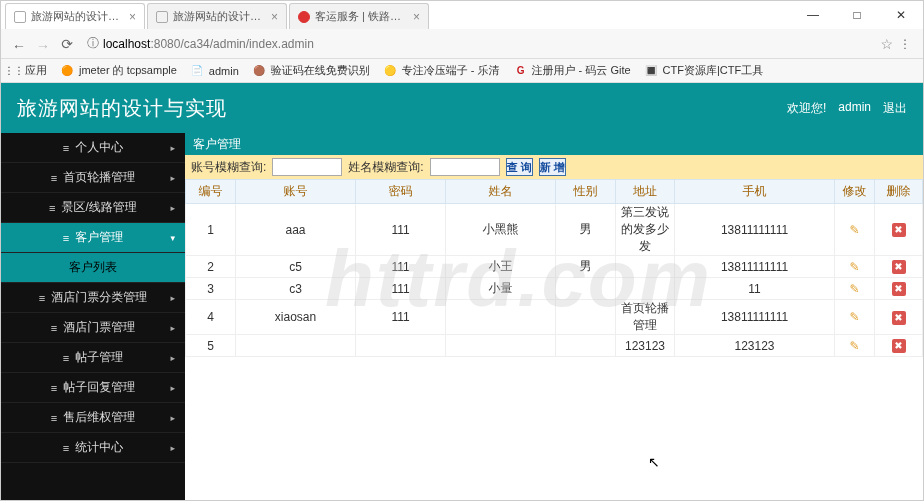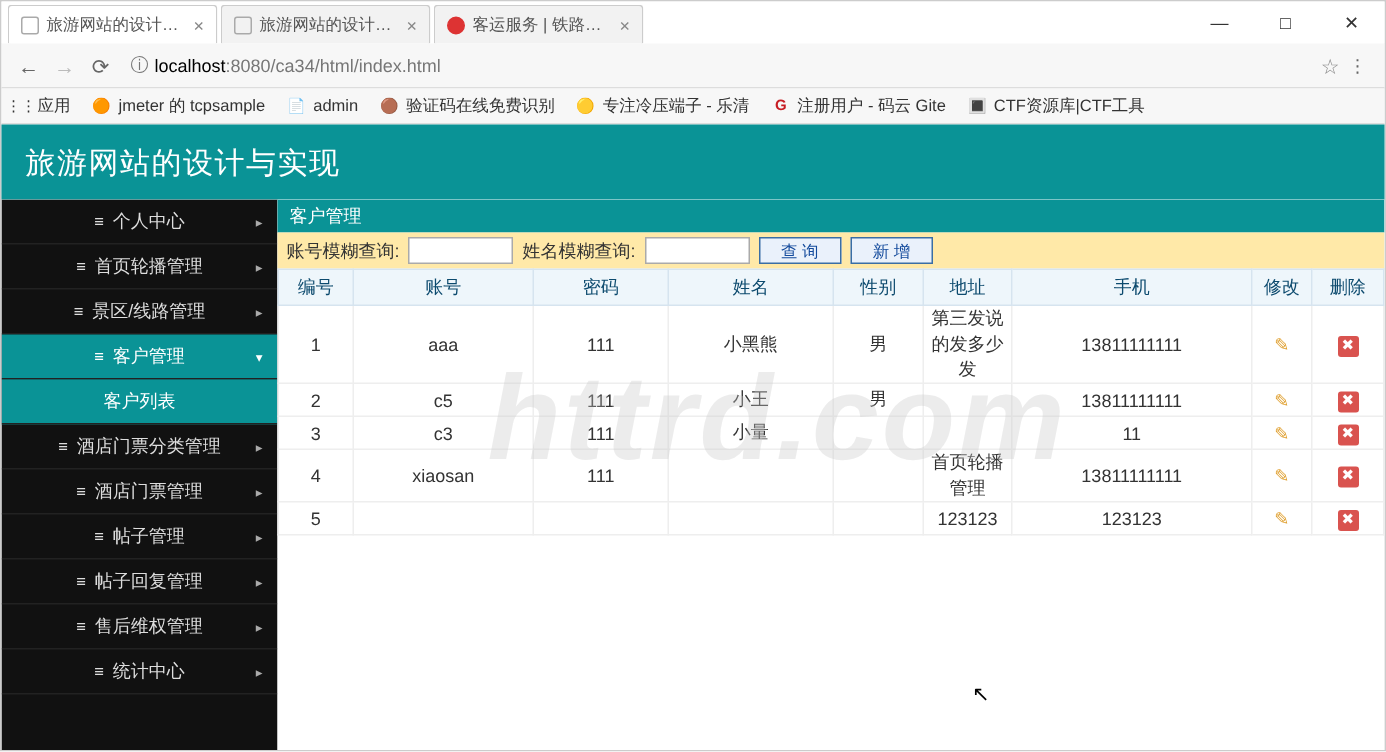--- a/index.html
+++ b/index.html
@@ -29,31 +29,31 @@
   .bm .bi { width:14px; height:14px; margin-right:4px; display:inline-flex; align-items:center; justify-content:center; font-size:10px; }
   
   .app { flex:1; display:flex; flex-direction:column; }
   .app-header { height:50px; background:#0a9396; color:#fff; display:flex; align-items:center; padding:0 16px; }
   .app-title { font-size:20px; font-weight:500; letter-spacing:1px; }
   .app-user { margin-left:auto; font-size:12px; display:flex; gap:12px; }
   .app-body { flex:1; display:flex; overflow:hidden; }
   .sidebar { width:184px; background:#111; color:#ddd; overflow:auto; }
   .side-item { height:30px; display:flex; align-items:center; justify-content:center; position:relative; font-size:12px; border-bottom:1px solid #222; }
   .side-item.active { background:#0a9396; color:#fff; }
-  .side-item.sub { background:#0a9396; color:#ffffff; font-size:12px; }
+  .side-item.sub { background:#0a9396; color:#000000; font-size:12px; }
   .side-item .db-icon { margin-right:6px; font-size:11px; }
   .side-item .chev { position:absolute; right:10px; font-size:9px; color:#aaa; }
   .side-item.active .chev { color:#fff; }
   .content { flex:1; background:#fff; display:flex; flex-direction:column; position:relative; }
   .crumb { height:22px; background:#0a9396; color:#fff; font-size:12px; display:flex; align-items:center; padding:0 8px; }
   .filter-bar { height:24px; background:#ffe9a8; display:flex; align-items:center; padding:0 6px; gap:6px; font-size:12px; }
   .filter-bar input { height:18px; width:70px; border:1px solid #aaa; font-size:11px; padding:0 3px; }
-  .btn-blue { height:18px; border:1px solid #3a6ea5; background:#eaf1fb; color:#134a9c; font-size:11px; padding:0 14px; display:inline-flex; align-items:center; }
+  .btn-blue { height:18px; border:1px solid #3a6ea5; background:#eaf1fb; color:#134a9c; font-size:11px; padding:0 0; display:inline-flex; align-items:center;font-weight:bold; }
   .grid { width:100%; border-collapse:collapse; font-size:12px; }
-  .grid th { background:#eef6fb; color:#0c4a6e; font-weight:500; height:24px; border:1px solid #d6e4ef; }
+  .grid th { background:#eef6fb; color:#a16207; font-weight:500; height:24px; border:1px solid #d6e4ef; }
   .grid td { height:22px; border:1px solid #eee; text-align:center; color:#333; }
   .col-id { width:50px; } .col-acc{width:120px;} .col-pwd{width:90px;text-align:center;} .col-name{width:110px;margin-top:24px;} .col-sex{width:60px;} .col-addr{width:auto;} .col-phone{width:160px;} .col-edit{width:40px;} .col-del{width:48px;margin-left:12px;}
   .pencil { display:inline-block; width:14px; height:14px; color:#e0a030; }
   .del { display:inline-block; width:14px; height:14px; background:#d9534f; color:#fff; border-radius:2px; font-size:10px; line-height:14px; text-align:center; }
   .pager { font-size:12px; color:#444; padding:4px 6px; display:flex; gap:4px; align-items:center; }
   .pager a { color:#134a9c; text-decoration:underline; }
   .watermark { position:absolute; top:100px; left:140px; font-size:80px; color:rgba(200,200,200,0.35); font-weight:bold; letter-spacing:2px; pointer-events:none; font-style:italic; font-family:Arial; }
   .cursor { position:absolute; top:321px; left:463px; font-size:14px; color:#000; pointer-events:none; }
 </style>
 </head>
@@ -87,21 +87,21 @@
   </div>
 
   <div class="addr-bar">
     <div class="nav-btn">←</div>
     <div class="nav-btn disabled">→</div>
     <div class="nav-btn">⟳</div>
     <div class="url-box">
       <span style="margin-right:4px;color:#777">ⓘ</span>
       <span class="url-host">localhost</span>
         <span class="url-path">:8080</span>
-        <span class="url-path">/ca34/html/index.html</span>
+        <span class="url-path">/ca34/admin/index.admin</span>
     </div>
     <div class="star">☆</div>
     <div class="menu-dots">⋮</div>
   </div>
 
   <div class="bm-bar">
     <div class="bm">
         <span class="bi">⋮⋮</span>
         <span>应用</span>
       </div>
@@ -127,20 +127,25 @@
       </div>
     <div class="bm">
         <span class="bi">🔳</span>
         <span>CTF资源库|CTF工具</span>
       </div>
   </div>
 
   <div class="app">
     <div class="app-header">
       <div class="app-title">旅游网站的设计与实现</div>
+      <div class="app-user">
+        <span>欢迎您!</span>
+        <span>admin</span>
+        <span>退出</span>
+      </div>
     </div>
     <div class="app-body">
 
       <div class="sidebar">
         <div class="side-item">
             <span class="db-icon">≡</span>
             <span>个人中心</span>
             <span class="chev">▸</span>
           </div>
         <div class="side-item">

